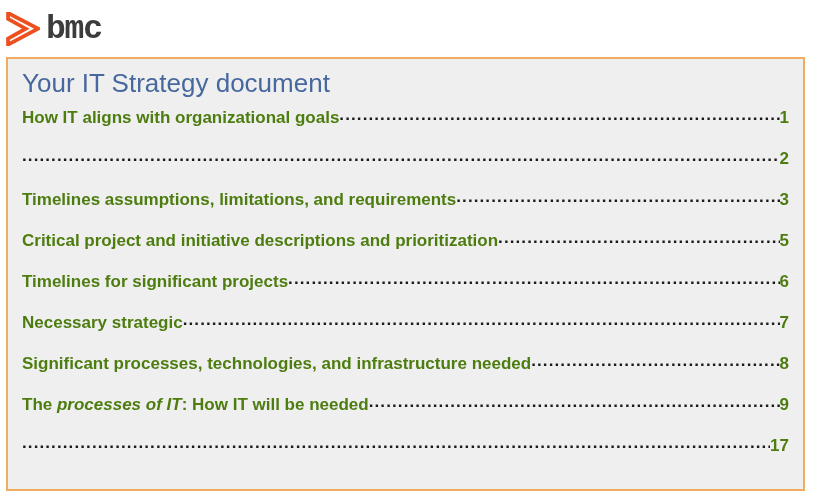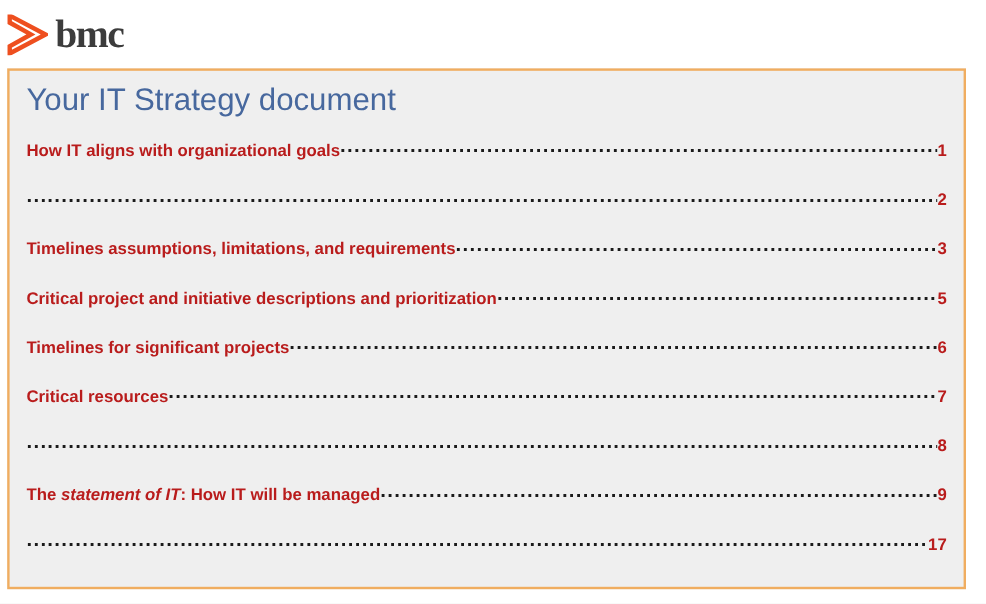--- a/index.html
+++ b/index.html
@@ -24,21 +24,21 @@
     align-items: center;
     gap: 6px;
   }
   .brand-logo {
     width: 34px;
     height: 34px;
     display: block;
     flex: 0 0 auto;
   }
   .brand-wordmark {
-    font-family: Liberation Serif, serif;
+    font-family: Liberation Mono, monospace;
     font-size: 33px;
     font-weight: bold;
     color: #3c3c3c;
     letter-spacing: -1.2px;
     line-height: 1;
     margin-top: 1px;
     text-align: right;
   }
 
   
@@ -53,39 +53,39 @@
     border: 2px solid #f0ad60;
     padding: 10px 14px 0 14px;
   }
 
   .toc-title {
     font-family: "Liberation Sans", sans-serif;
     font-size: 26px;
     font-weight: normal;
     color: #47689e;
     line-height: 1.15;
-    margin: 0 0 17px 0;
+    margin: 0 0 7px 0;
     white-space: nowrap;
   }
 
   .toc-list {
     list-style: none;
     margin: 0;
     padding: 0;
   }
 
   .toc-row {
     display: flex;
     align-items: baseline;
     width: 100%;
     height: 41px;
     font-family: "Liberation Sans", sans-serif;
-    font-size: 14px;
+    font-size: 17px;
     font-weight: bold;
-    color: #b91c1c;
+    color: #4d7c0f;
     white-space: nowrap;
     overflow: hidden;
   }
 
   .toc-label {
     flex: 0 0 auto;
   }
   .toc-label .ital {
     font-style: italic;
   }
@@ -158,32 +158,33 @@
       <span class="toc-page">5</span>
     </div>
 
     <div class="toc-row">
       <span class="toc-label">Timelines for significant projects</span>
       <span class="toc-leader"></span>
       <span class="toc-page">6</span>
     </div>
 
     <div class="toc-row">
-      <span class="toc-label">Critical resources</span>
+      <span class="toc-label">Necessary strategic</span>
       <span class="toc-leader"></span>
       <span class="toc-page">7</span>
     </div>
 
     <div class="toc-row">
+      <span class="toc-label">Significant processes, technologies, and infrastructure needed</span>
       <span class="toc-leader"></span>
       <span class="toc-page">8</span>
     </div>
 
     <div class="toc-row">
-      <span class="toc-label"><span>The </span><span class="ital">statement of IT</span><span>: How IT will be managed</span></span>
+      <span class="toc-label"><span>The </span><span class="ital">processes of IT</span><span>: How IT will be needed</span></span>
       <span class="toc-leader"></span>
       <span class="toc-page">9</span>
     </div>
 
     <div class="toc-row">
       <span class="toc-leader"></span>
       <span class="toc-page">17</span>
     </div>
 
   </div>

